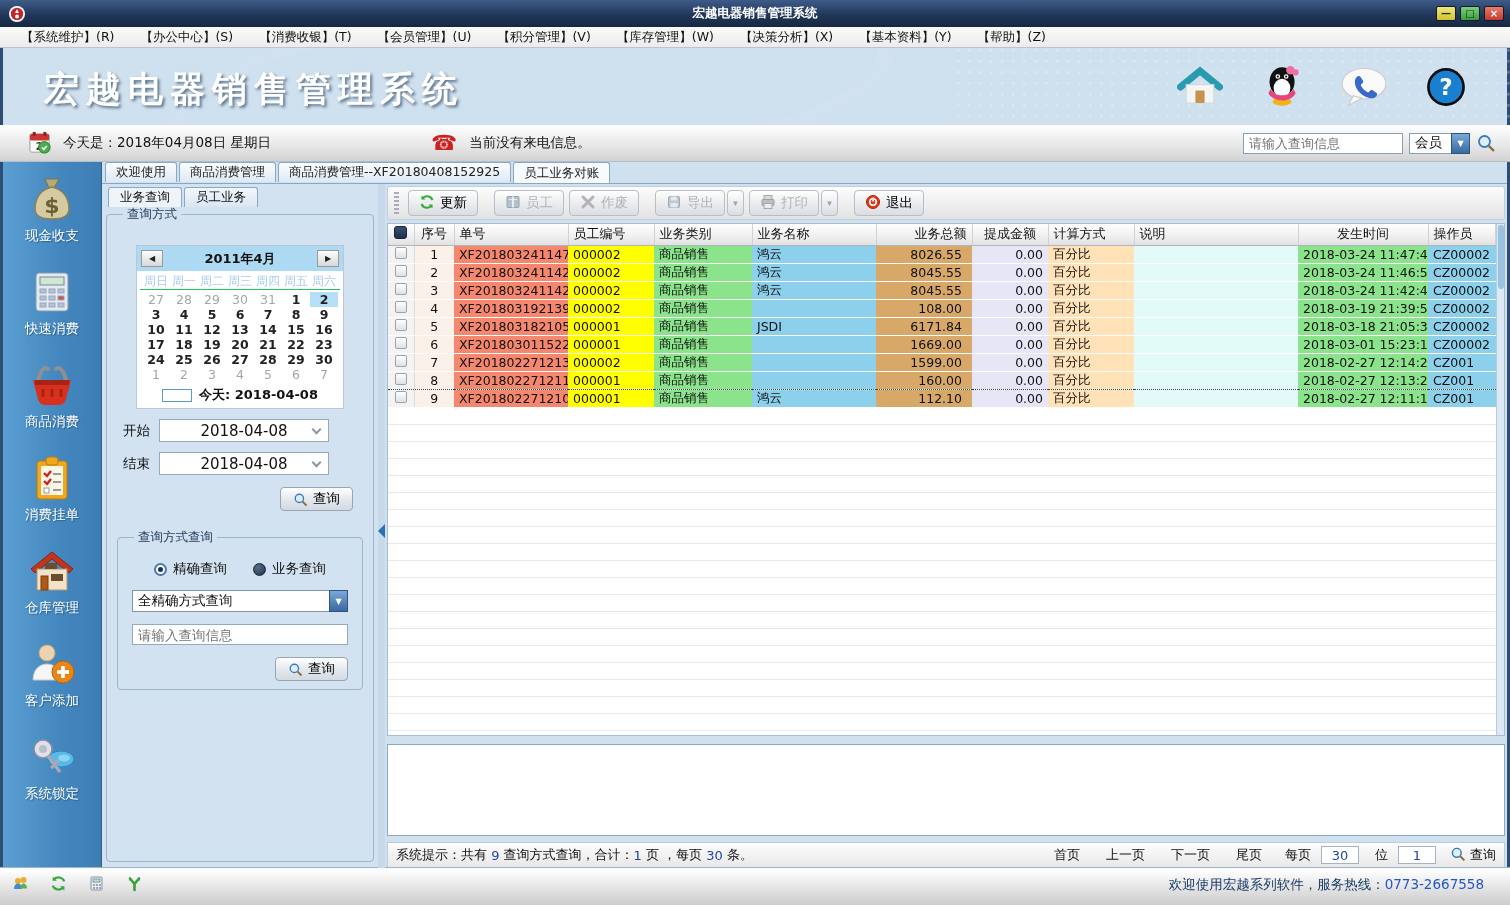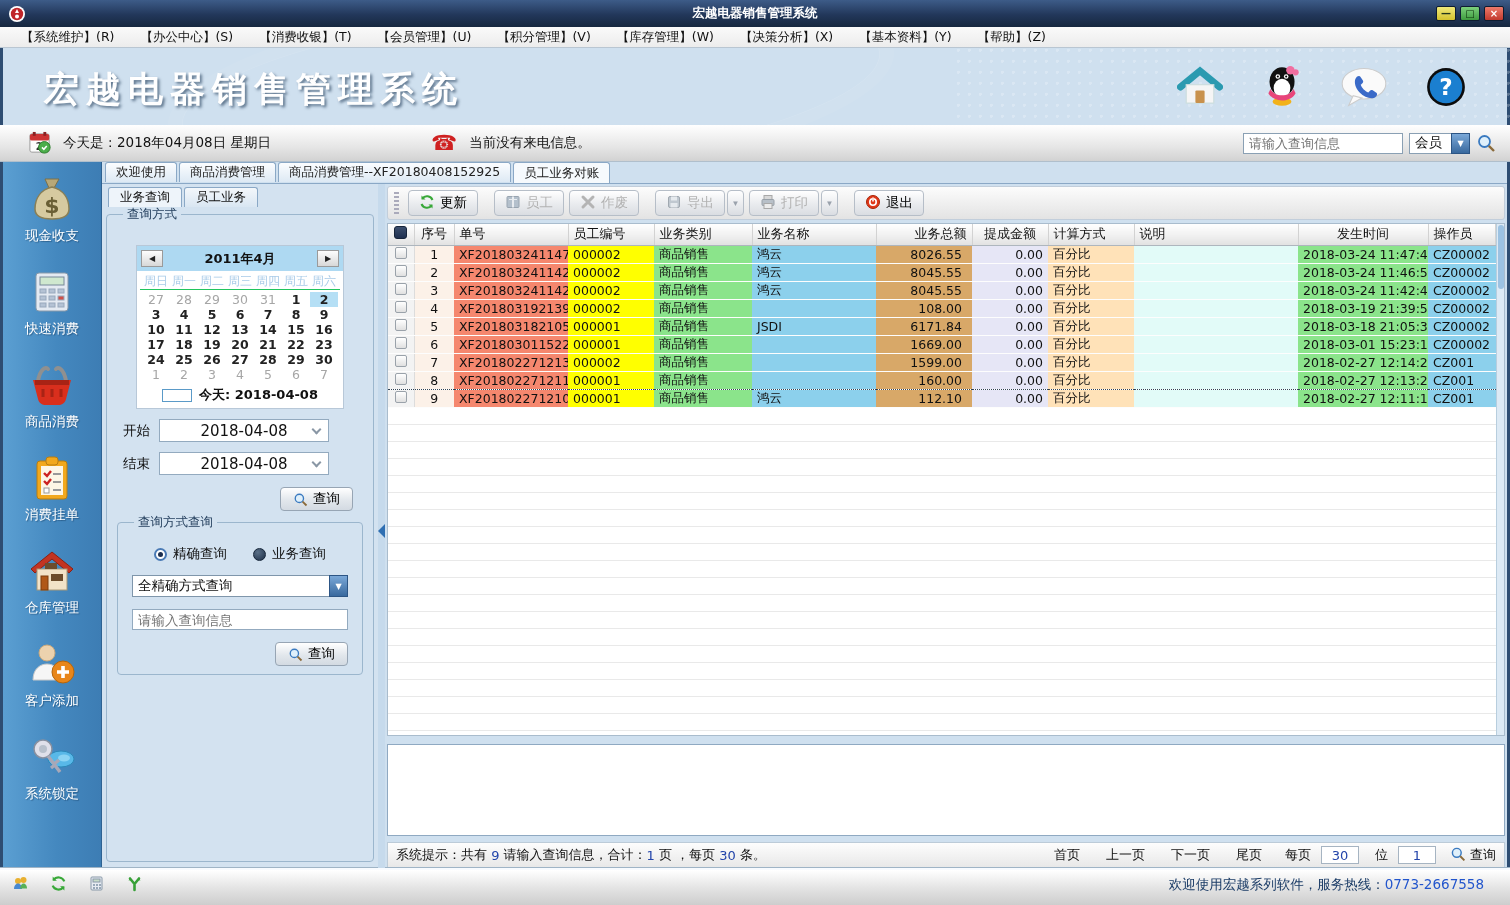--- a/index.html
+++ b/index.html
@@ -107,21 +107,21 @@
   .combo-date { flex:0 0 170px; height:23px; background:#fff; border:1px solid #93aabf; display:flex; align-items:center;
                 justify-content:center; position:relative; font-size:15px; cursor:pointer; }
   .chevron { position:absolute; right:8px; top:6px; width:7px; height:7px; border-right:2px solid #8a97a5;
              border-bottom:2px solid #8a97a5; transform:rotate(45deg); }
   .btn-row { display:flex; justify-content:flex-end; margin:12px 10px 0 0; }
   .btn { height:24px; padding:0 12px; border:1px solid #97a5b4; border-radius:4px; cursor:pointer;
          background:linear-gradient(#ffffff,#e2e7ec 55%,#d3dae2); font-size:13.5px; display:flex; align-items:center; gap:5px;
          font-family:inherit; }
   .btn svg { width:15px; height:15px; }
 
-  .method-group { margin-top:3px; background:#d3e2f0; }
+  .method-group { margin-top:18px; background:#d3e2f0; }
   .radio-row { display:flex; justify-content:center; gap:26px; margin-top:6px; }
   .radio-item { display:flex; align-items:center; gap:6px; font-size:13.5px; cursor:pointer;text-align:right; }
   .radio-dot { width:13px; height:13px; border-radius:50%; }
   .radio-on { background:#fff; border:2px solid #4a7ab5; position:relative; }
   .radio-on::after { content:""; position:absolute; left:2px; top:2px; width:5px; height:5px; border-radius:50%; background:#1c2f50; }
   .radio-off { background:radial-gradient(circle at 35% 30%, #5a7088, #1d2f48); border:1px solid #16263a; }
   .select-row { margin:12px 4px 0 4px; }
   .combo-std { display:flex; height:22px; }
   .combo-std .cv { flex:1; background:#fff; border:1px solid #7f96ab; border-right:none; font-size:13.5px;
                    display:flex; align-items:center; padding:0 5px; }
@@ -746,21 +746,21 @@
               <div class="grid-filler"></div>
             </div>
             <div class="vscroll">
                 <div class="vthumb"></div>
               </div>
           </div>
 
           <div class="message-box"></div>
 
           <div class="status-row">
-            <div class="status-left"><span>系统提示：共有 </span><span class="num">9</span><span> 请输入查询信息，合计：</span><span class="num">1</span><span> 页 ，每页 </span><span class="num">30</span><span> 条。</span></div>
+            <div class="status-left"><span>系统提示：共有 </span><span class="num">9</span><span> 查询方式查询，合计：</span><span class="num">1</span><span> 页 ，每页 </span><span class="num">30</span><span> 条。</span></div>
             <div class="pagination">
                 <span class="pg-link">首页</span>
                 <span class="pg-link">上一页</span>
                 <span class="pg-link">下一页</span>
                 <span class="pg-link">尾页</span>
                 <span class="pg-label">每页</span>
                 <input class="pg-input" value="30" style="">
                 <span class="pg-label">位</span>
                 <input class="pg-input" value="1" style="">
                 <span class="pg-go">

